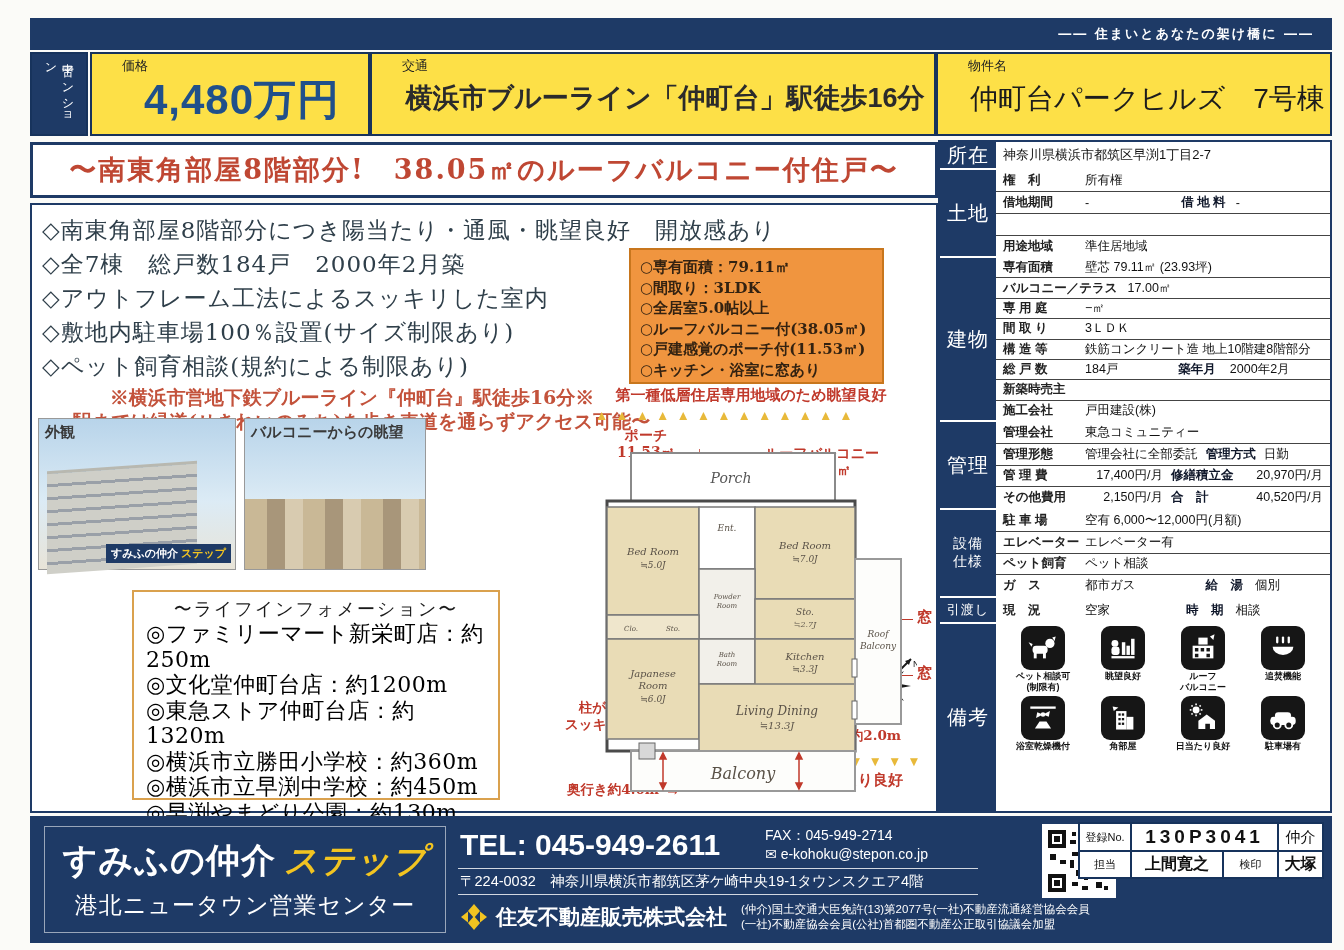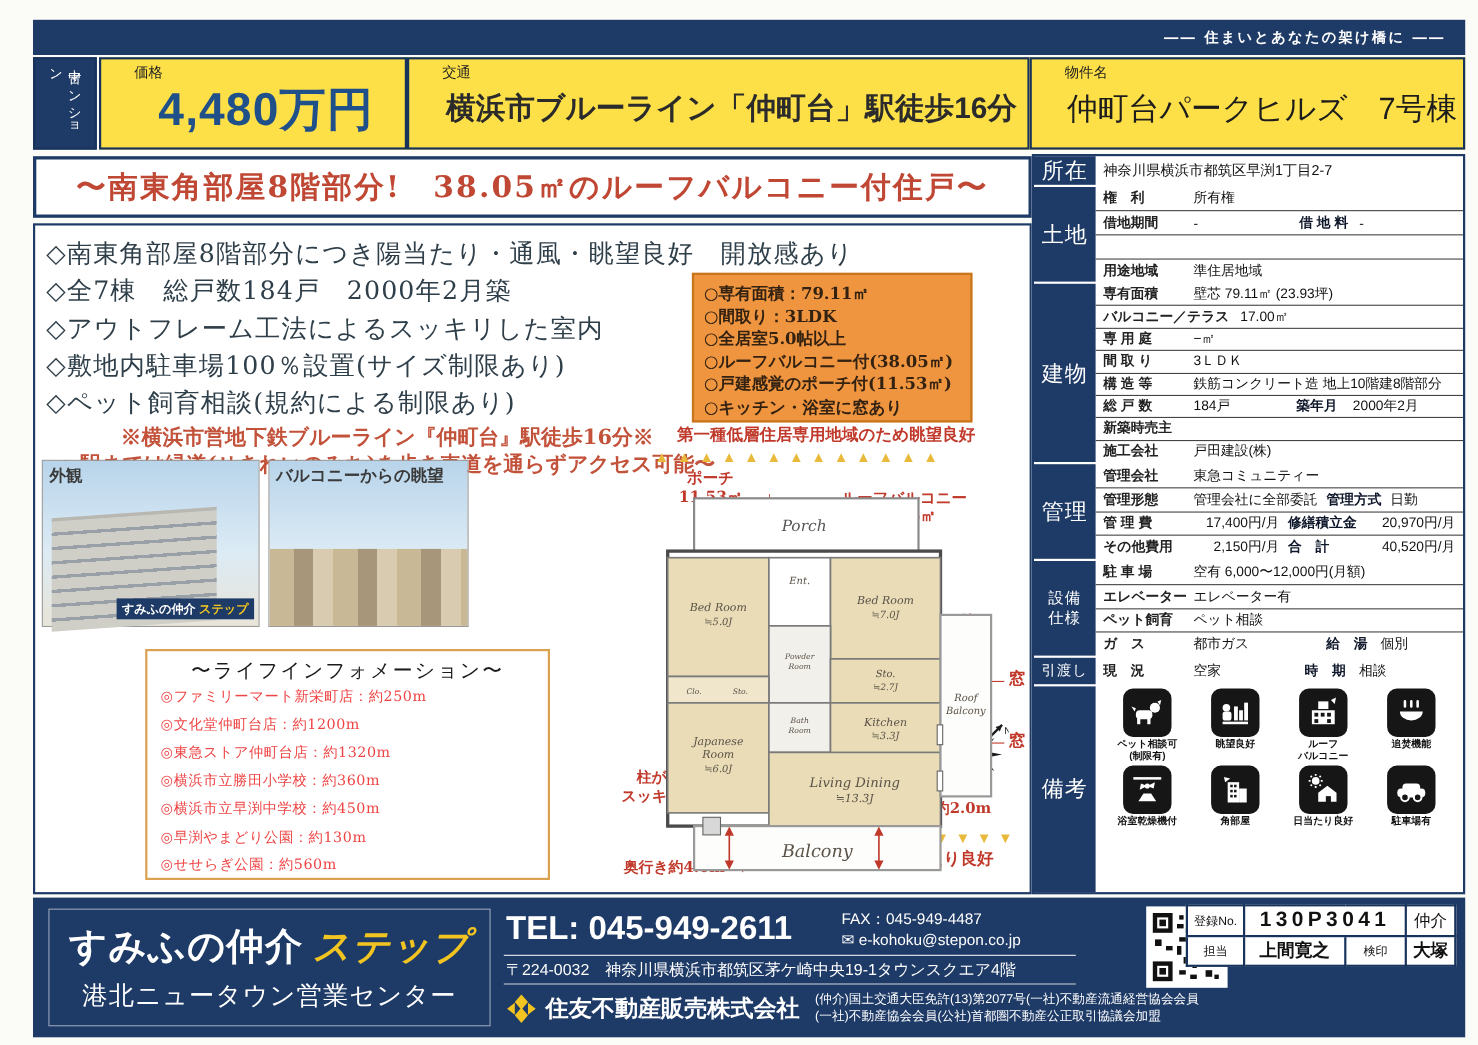--- a/index.html
+++ b/index.html
@@ -46,21 +46,21 @@
         transform:skewY(-4deg);}
   .houses{position:absolute;left:0;bottom:0;width:100%;height:70px;background:
         repeating-linear-gradient(90deg,#c9b896 0 22px,#a8967a 22px 40px,#d8cbb0 40px 58px);}
   .roofdeck{position:absolute;left:0;bottom:0;width:100%;height:55px;background:#8aa072;}
   .railing{position:absolute;left:0;bottom:48px;width:100%;height:42px;background:
         repeating-linear-gradient(90deg,#5a646e 0 3px,transparent 3px 12px);border-top:2px solid #5a646e;}
   
   .lifebox{position:absolute;left:100px;top:385px;width:368px;height:210px;border:2px solid #daa14e;
            box-sizing:border-box;padding:5px 12px;}
   .lifetitle{font-size:18px;color:#1a1a1a;text-align:center;letter-spacing:2px;}
-  .lifeitem{font-size:13px;color:#ef4444;line-height:25.5px;letter-spacing:0.5px;}
+  .lifeitem{font-size:22px;color:#000000;line-height:25.5px;letter-spacing:0.5px;}
   
   .planwrap{position:absolute;left:533px;top:182px;width:372px;height:424px;}
   .red{color:#c0392b;font-weight:bold;}
   .tri{color:#e8b93a;font-size:11px;letter-spacing:7px;}
   .annot{position:absolute;font-size:13.5px;line-height:17px;}
   .redline{position:absolute;border-top:1.5px solid #c0392b;}
   
   .rtable{left:938px;top:140px;width:394px;height:673px;border:2px solid #1e3a66;background:#fff;
           box-sizing:border-box;display:flex;flex-direction:column;}
   .tsec{display:flex;margin-bottom:2px;}
@@ -525,21 +525,21 @@
 </div>
 
 <div class="abs footer">
   <div class="brandbox">
     <div class="brand1"><span>すみふの仲介</span><b>ステップ</b></div>
     <div class="brand2">港北ニュータウン営業センター</div>
   </div>
 
   <div class="abs tel" style="left:430px;top:12px">TEL: 045-949-2611</div>
   <div class="abs faxmail" style="left:735px;top:10px">
-    <div>FAX：045-949-4487</div>
+    <div>FAX：045-949-2714</div>
     <div><span>✉ </span><span>e-kohoku@stepon.co.jp</span></div>
   </div>
   <div class="fdiv" style="top:52px"></div>
   <div class="addr">〒224-0032　神奈川県横浜市都筑区茅ケ崎中央19-1タウンスクエア4階</div>
   <div class="fdiv" style="top:78px"></div>
 
   <div class="abs" style="left:430px;top:86px;display:flex;align-items:center">
     <svg width="28" height="28" viewBox="0 0 28 28">
       <polygon points="14,1 20,8 14,15 8,8" fill="#f2c421"></polygon>
       <polygon points="14,13 20,20 14,27 8,20" fill="#f2c421"></polygon>

